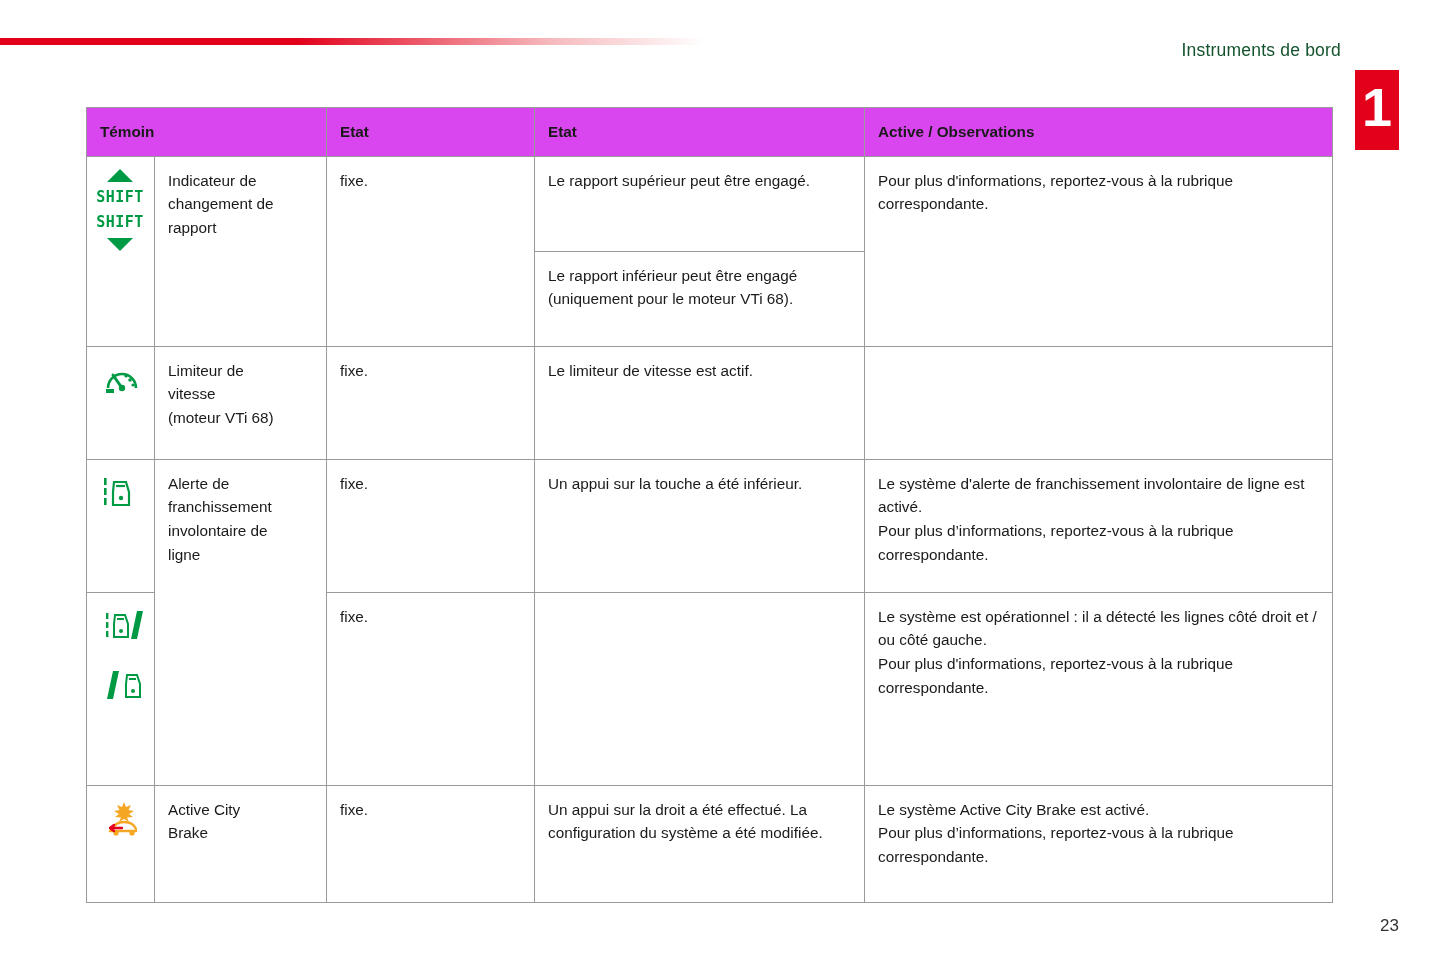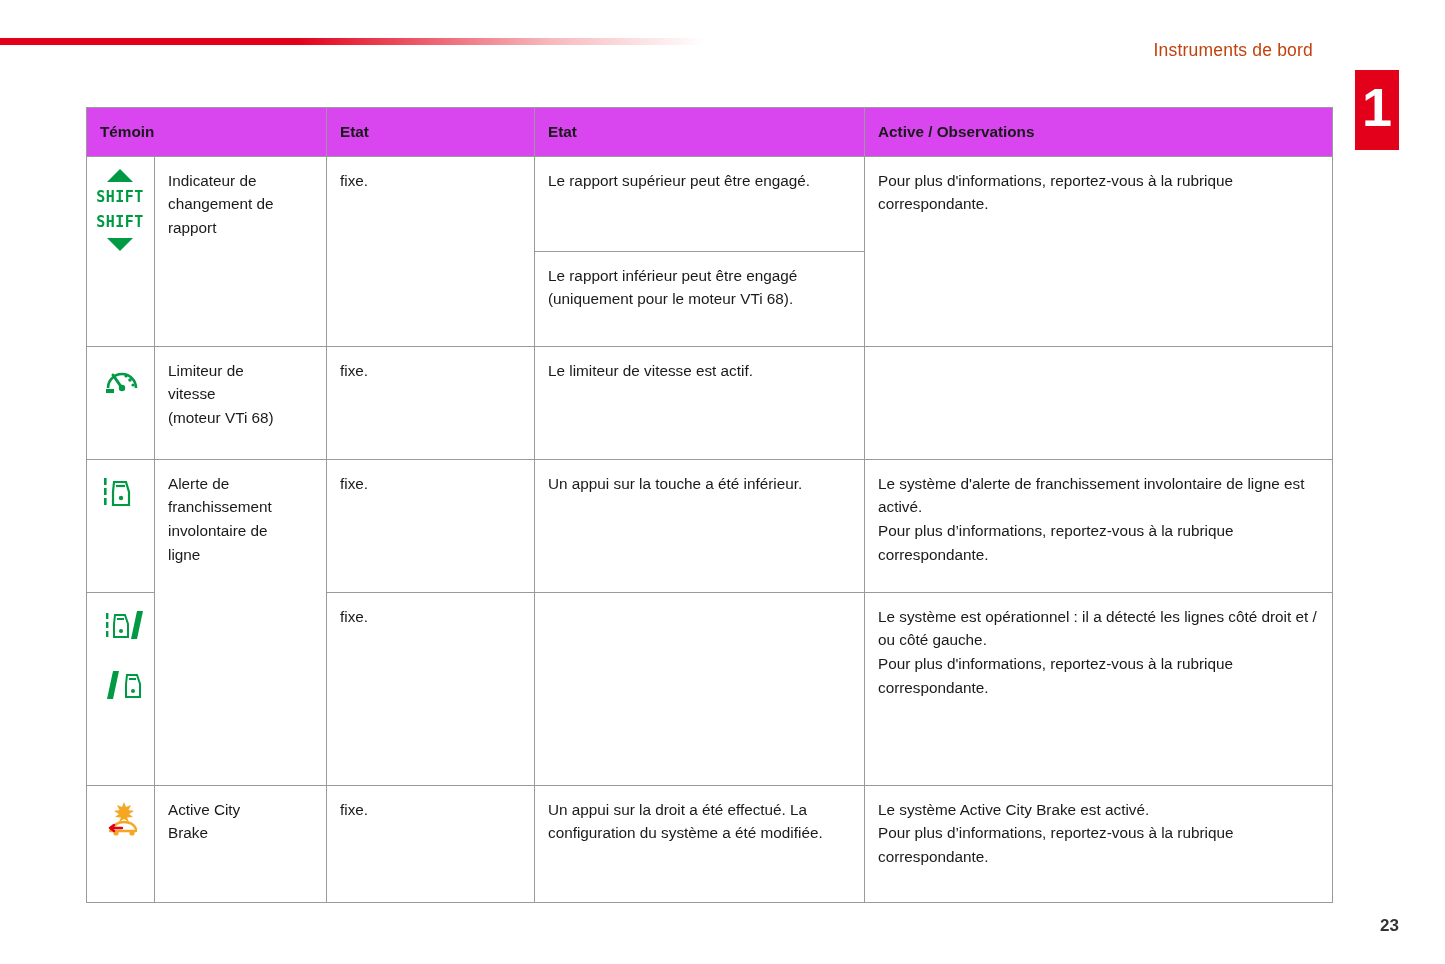--- a/index.html
+++ b/index.html
@@ -20,24 +20,24 @@
   .header-rule {
     position: absolute;
     left: 0;
     top: 38px;
     width: 705px;
     height: 7px;
     background: linear-gradient(to right, #e2001a 0%, #e2001a 42%, #f6b9bd 78%, #ffffff 100%);
   }
   .header-title {
     position: absolute;
-    right: 132px;
+    right: 104px;
     top: 40px;
     font-size: 17.5px;
-    color: #c2410c;
+    color: #14532d;
     letter-spacing: 0.2px;
     white-space: nowrap;
   }
   .chapter-tab {
     position: absolute;
     right: 46px;
     top: 70px;
     width: 44px;
     height: 80px;
     background: #e2001a;
@@ -48,21 +48,21 @@
     text-align: center;
     font-family: "Liberation Sans", sans-serif;
   }
 
   
   .page-number {
     position: absolute;
     right: 46px;
     bottom: 28px;
     font-size: 17px;
-    font-weight: bold;
+    font-weight: normal;
     color: #333333;
   }
 
   
   .table-wrap {
     position: absolute;
     left: 86px;
     top: 107px;
     width: 1246px;
   }

